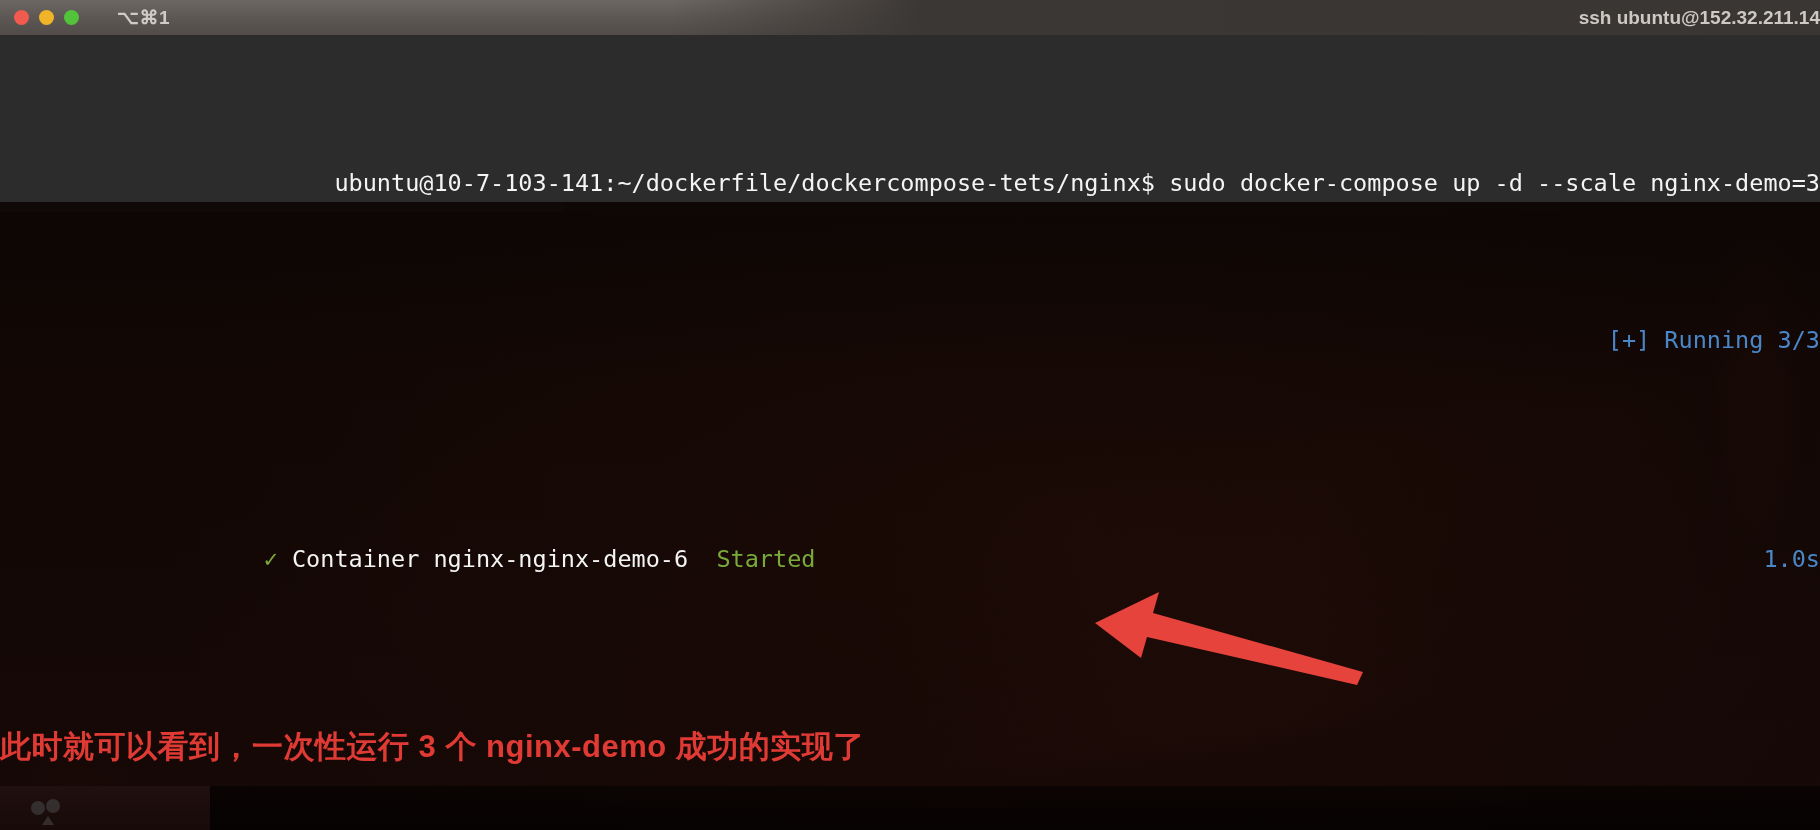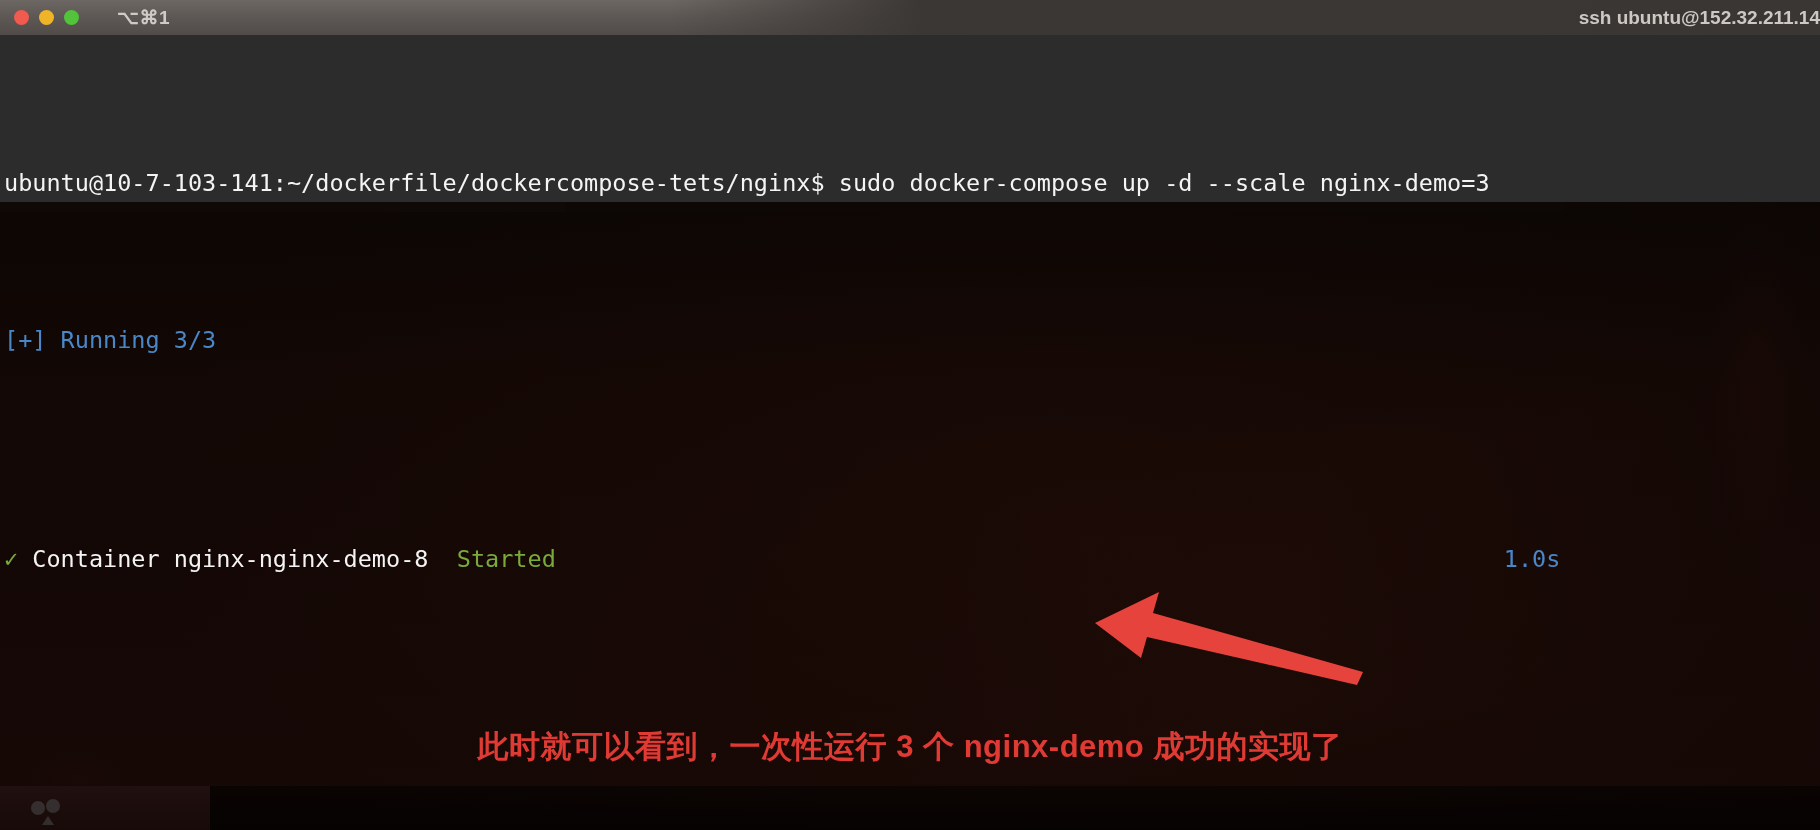--- a/index.html
+++ b/index.html
@@ -154,40 +154,40 @@
   .term-text {
     position: relative;
     z-index: 5;
     padding: 2px 0 0 4px;
     font-family: "DejaVu Sans Mono", "Liberation Mono", monospace;
     font-size: 23.5px;
     line-height: 31.4px;
     color: #f2f2f2;
     white-space: pre;
   }
-  .line { height: 31.4px; white-space: pre; }
+  .line { height: 31.4px; white-space: pre; text-align: right; }
   .c-white { color: #f4f4f4; }
   .c-blue  { color: #4a87c9; }
   .c-green { color: #7aab3a; }
 
   
   .arrow-wrap {
     position: absolute;
     left: 1095px; top: 580px;
     width: 270px; height: 105px;
     z-index: 20;
     pointer-events: none;
   }
 
   
   .annotation {
     position: absolute;
     left: 0; right: 0;
     top: 726px;
-    text-align: center;
+    text-align: left;
     z-index: 20;
     color: #e03a34;
     font-family: "Liberation Sans", "DejaVu Sans", sans-serif;
     font-size: 31px;
     font-weight: 700;
     letter-spacing: 0.5px;
   }
 
   
   .dock {
@@ -252,21 +252,21 @@
 
         
         <div class="line"><span class="c-white">ubuntu@10-7-103-141:~/dockerfile/dockercompose-tets/nginx$ </span><span class="c-white">sudo docker-compose up -d --scale nginx-demo=3</span></div>
 
         
         <div class="line"><span class="c-blue">[+] Running 3/3</span></div>
 
         
 
         
-        <div class="line"><span class="c-green">✓</span><span class="c-white"> </span><span class="c-white">Container nginx-nginx-demo-8</span><span class="c-white">  </span><span class="c-green">Started</span><span class="c-white">                                                                   </span><span class="c-blue">1.0s</span></div>
+        <div class="line"><span class="c-green">✓</span><span class="c-white"> </span><span class="c-white">Container nginx-nginx-demo-6</span><span class="c-white">  </span><span class="c-green">Started</span><span class="c-white">                                                                   </span><span class="c-blue">1.0s</span></div>
 
         
         
 
         
         
         
 
         
         

